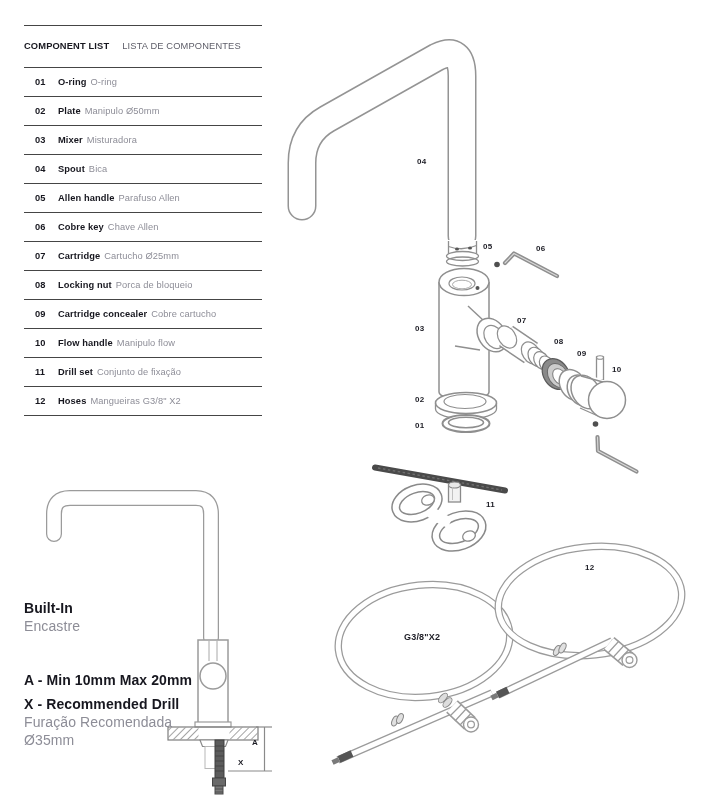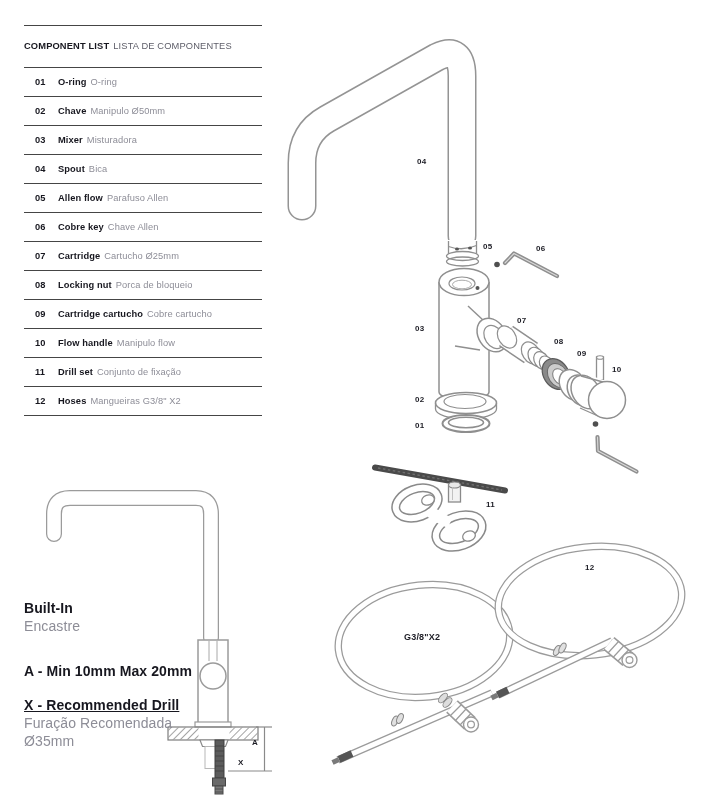--- a/index.html
+++ b/index.html
@@ -5,32 +5,32 @@
   html,body{margin:0;padding:0;background:#fff;}
   .page{position:relative;width:708px;height:800px;background:#ffffff;overflow:hidden;
         font-family:"Liberation Sans",sans-serif;color:#1c1c24;padding-left:20px;}
   .diagram-svg{position:absolute;left:0;top:0;z-index:1;}
 
   
   .component-list{position:absolute;left:24px;top:25px;width:238px;z-index:2;
                   border-top:1.6px solid #454545;border-bottom:1.6px solid #454545;}
   .list-title{height:40.5px;display:flex;align-items:center;font-size:9.3px;letter-spacing:.15px;}
   .list-title .en{font-weight:700;color:#17171f;}
-  .list-title .pt{margin-left:4px;color:#5d5d68;}
+  .list-title .pt{margin-left:13px;color:#5d5d68;}
   .row{border-top:1.5px solid #454545;height:28px;display:flex;align-items:center;font-size:9.3px;letter-spacing:.1px;}
   .row .num{font-weight:700;padding-left:11px;width:23px;flex:none;color:#17171f;}
   .row .en{font-weight:700;color:#17171f;}
   .row .pt{margin-left:4px;color:#8d8d97;}
 
   
   .builtin{position:absolute;left:24px;top:599px;width:180px;z-index:2;font-size:14px;line-height:1.3;letter-spacing:.1px;}
   .builtin .b{font-weight:700;color:#17171f;}
   .builtin .pt2{color:#8d8d97;}
-  .builtin .dimA{margin-top:27px;}
-  .builtin .dimX{margin-top:15px;text-decoration:underline;}
+  .builtin .dimA{margin-top:36px;}
+  .builtin .dimX{margin-top:5px;}
 
   
   .callout{position:absolute;z-index:3;font-size:8px;font-weight:700;color:#1c1c24;letter-spacing:.2px;white-space:nowrap;}
   .callout.big{font-size:9px;}
 </style>
 </head>
 <body>
 
 <div class="page">
 
@@ -223,56 +223,56 @@
       <span class="en">COMPONENT LIST</span>
       <span class="pt">LISTA DE COMPONENTES</span>
     </div>
     <div class="row">
         <span class="num">01</span>
         <span class="en">O-ring</span>
         <span class="pt">O-ring</span>
       </div>
     <div class="row">
         <span class="num">02</span>
-        <span class="en">Chave</span>
+        <span class="en">Plate</span>
         <span class="pt">Manipulo Ø50mm</span>
       </div>
     <div class="row">
         <span class="num">03</span>
         <span class="en">Mixer</span>
         <span class="pt">Misturadora</span>
       </div>
     <div class="row">
         <span class="num">04</span>
         <span class="en">Spout</span>
         <span class="pt">Bica</span>
       </div>
     <div class="row">
         <span class="num">05</span>
-        <span class="en">Allen flow</span>
+        <span class="en">Allen handle</span>
         <span class="pt">Parafuso Allen</span>
       </div>
     <div class="row">
         <span class="num">06</span>
         <span class="en">Cobre key</span>
         <span class="pt">Chave Allen</span>
       </div>
     <div class="row">
         <span class="num">07</span>
         <span class="en">Cartridge</span>
         <span class="pt">Cartucho Ø25mm</span>
       </div>
     <div class="row">
         <span class="num">08</span>
         <span class="en">Locking nut</span>
         <span class="pt">Porca de bloqueio</span>
       </div>
     <div class="row">
         <span class="num">09</span>
-        <span class="en">Cartridge cartucho</span>
+        <span class="en">Cartridge concealer</span>
         <span class="pt">Cobre cartucho</span>
       </div>
     <div class="row">
         <span class="num">10</span>
         <span class="en">Flow handle</span>
         <span class="pt">Manipulo flow</span>
       </div>
     <div class="row">
         <span class="num">11</span>
         <span class="en">Drill set</span>

